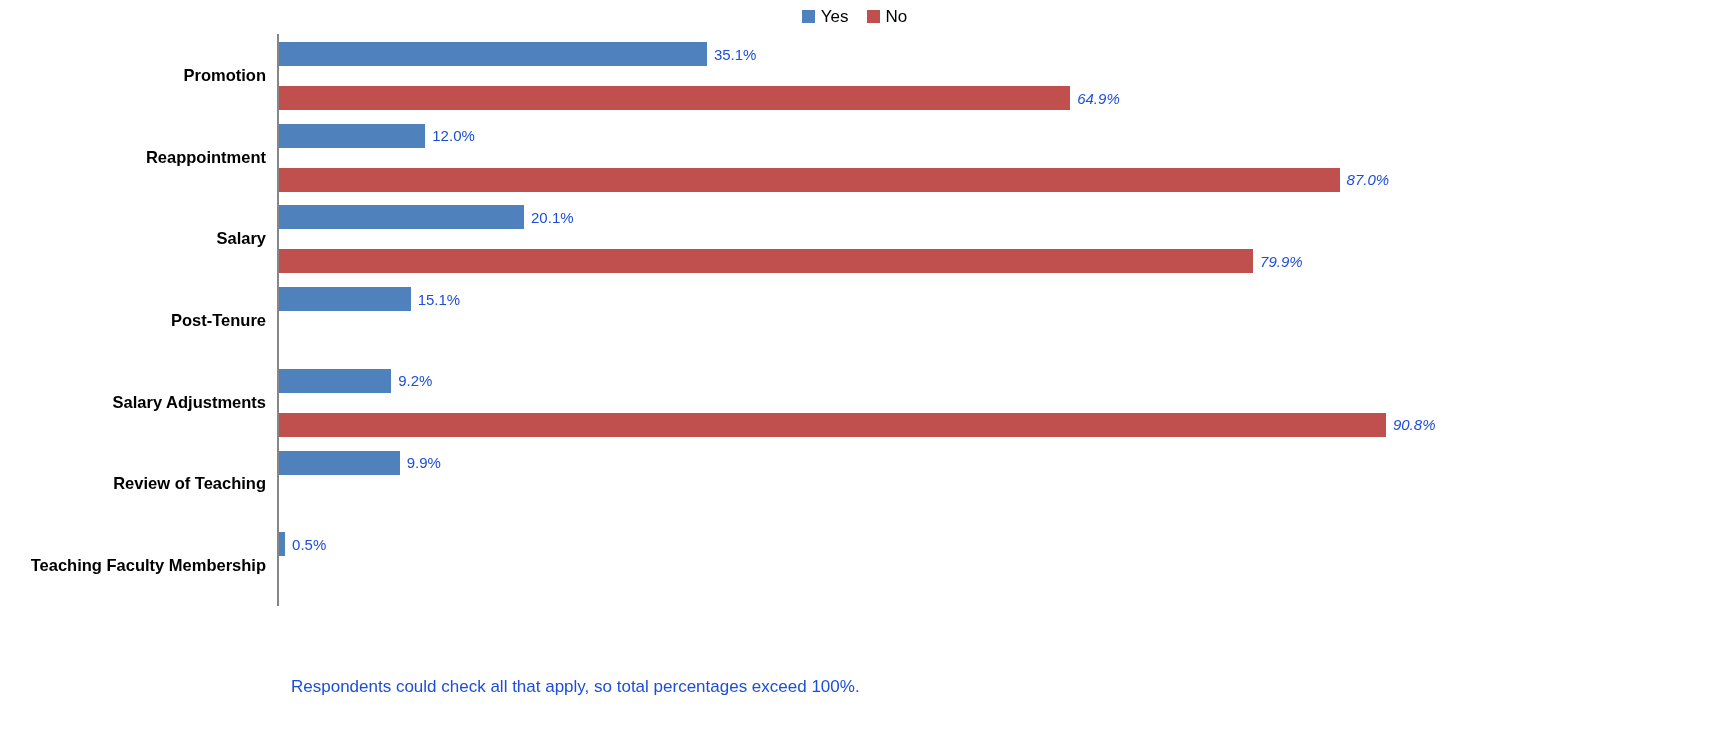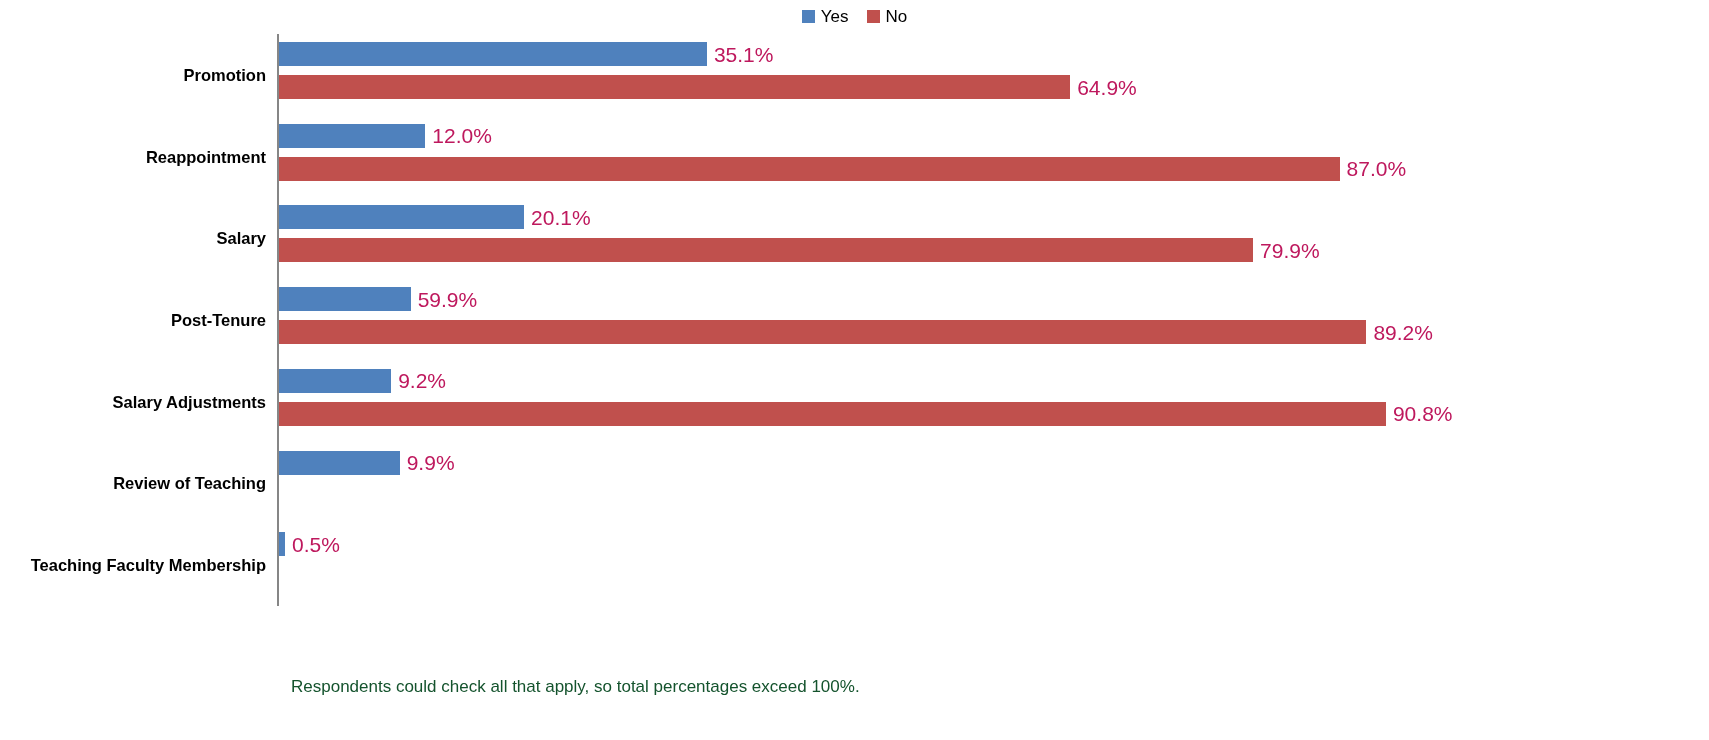--- a/index.html
+++ b/index.html
@@ -89,45 +89,45 @@
   }
 
   .bar-wrap {
     position: absolute;
     left: 279px;
     display: flex;
     align-items: center;
     height: 24px;
   }
   .bar-wrap.yes { top: 8px; }
-  .bar-wrap.no  { top: 41px; }
+  .bar-wrap.no  { top: 52px; font-style: italic; }
 
   .bar {
     height: 24px;
     display: block;
   }
   .bar.yes { background: #4f81bd; }
   .bar.no  { background: #c0504d; }
 
   .bar-value {
-    font-size: 21px;
+    font-size: 15px;
     line-height: 15px;
     margin-left: 7px;
     white-space: nowrap;
-    color: #be185d;
+    color: #1d4ed8;
   }
 
   
   .footnote {
     position: absolute;
     left: 291px;
     top: 677px;
     font-size: 17px;
     line-height: 20px;
-    color: #14532d;
+    color: #1d4ed8;
     white-space: nowrap;
   }
 </style>
 </head>
 <body>
 
 <div id="chart-root">
 
   <div class="legend">
     <div class="legend-entry">
@@ -173,25 +173,21 @@
           </div>
           <div class="bar-wrap no">
             <div class="bar no" style="width: 974.057px; background: rgb(192, 80, 77);"></div>
             <span class="bar-value">79.9%</span>
           </div>
         </div>
         <div class="cat-row" style="top: 245.1px;">
           <div class="cat-label">Post-Tenure</div>
           <div class="bar-wrap yes">
             <div class="bar yes" style="width: 131.662px; background: rgb(79, 129, 189);"></div>
-            <span class="bar-value">59.9%</span>
-          </div>
-          <div class="bar-wrap no">
-            <div class="bar no" style="width: 1087.43px; background: rgb(192, 80, 77);"></div>
-            <span class="bar-value">89.2%</span>
+            <span class="bar-value">15.1%</span>
           </div>
         </div>
         <div class="cat-row" style="top: 326.8px;">
           <div class="cat-label">Salary Adjustments</div>
           <div class="bar-wrap yes">
             <div class="bar yes" style="width: 112.157px; background: rgb(79, 129, 189);"></div>
             <span class="bar-value">9.2%</span>
           </div>
           <div class="bar-wrap no">
             <div class="bar no" style="width: 1106.94px; background: rgb(192, 80, 77);"></div>

